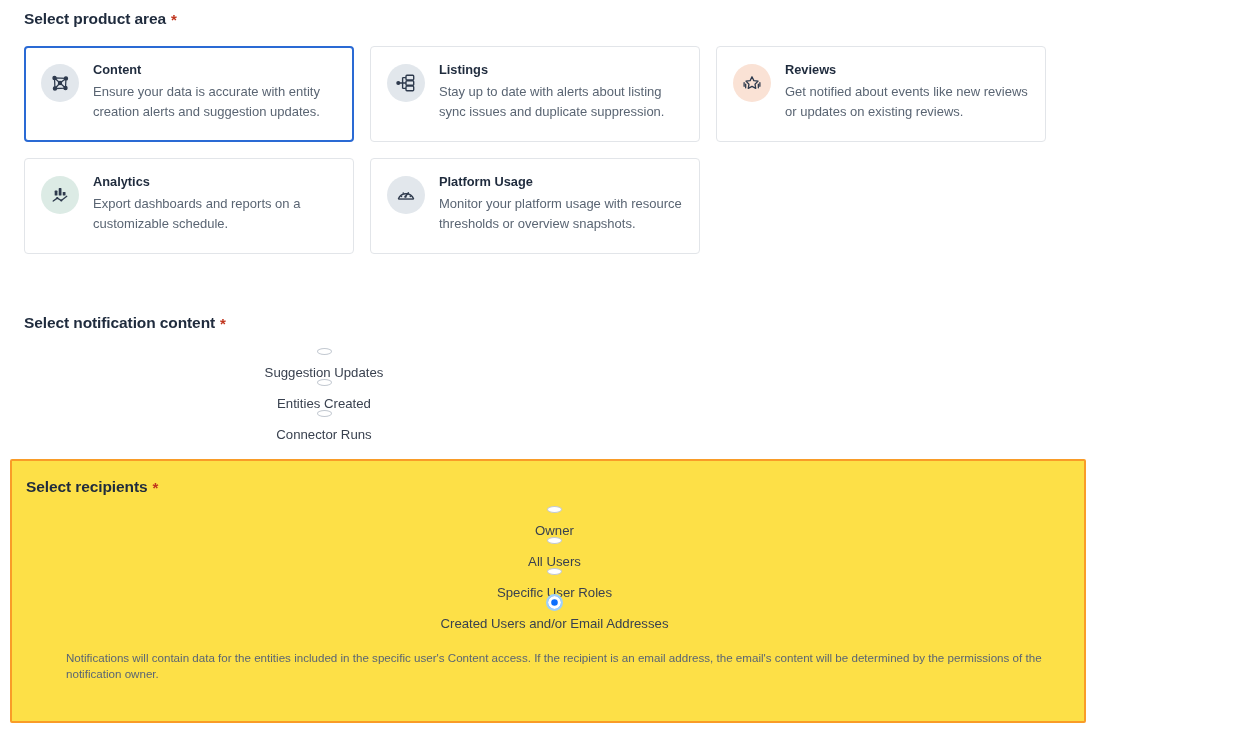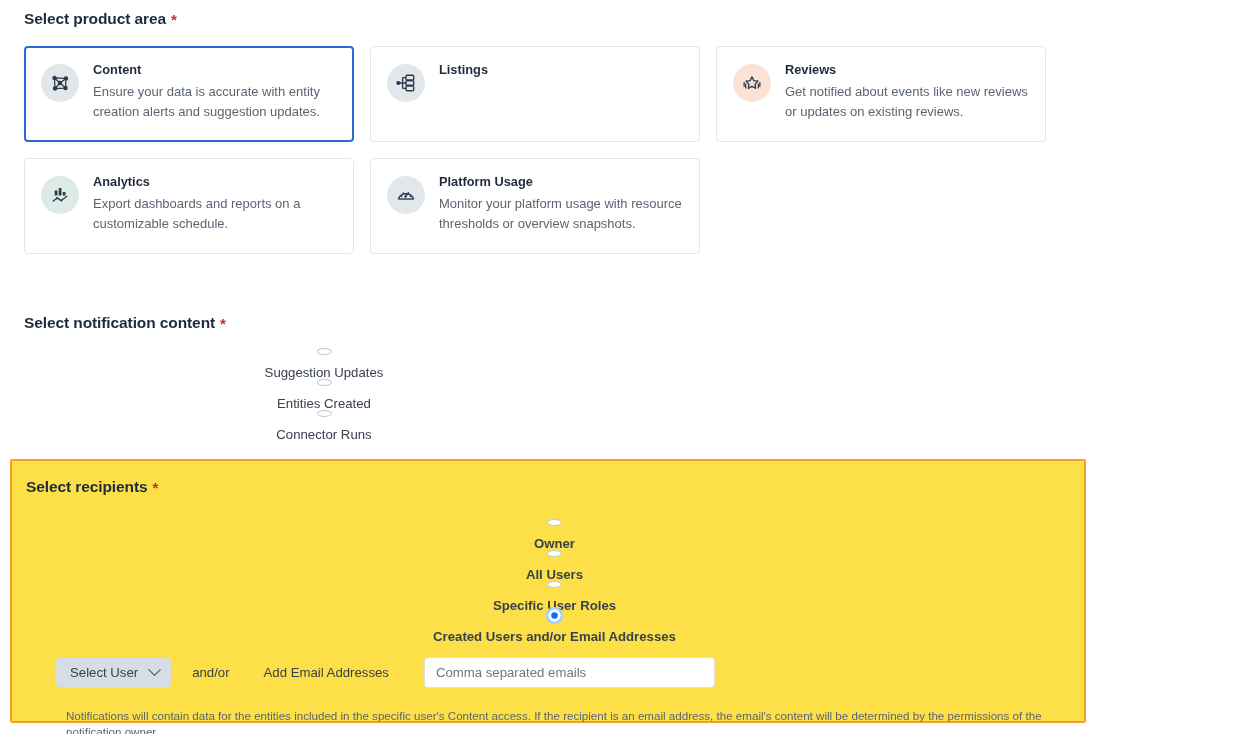--- a/index.html
+++ b/index.html
@@ -165,21 +165,21 @@
     left: 10px;
     top: 459px;
     width: 1076px;
     height: 264px;
     border: 2px solid #f99c28;
     border-radius: 2px;
     background: #fde047;
     padding: 17px 1px 0 14px;
   }
   #recipients-section .section-title { margin-left: 0; }
-  #recipients-section .radio-list { margin-top: 23px; font-weight: bold; }
+  #recipients-section .radio-list { margin-top: 10px; }
 
   .recipient-controls {
     display: flex;
     align-items: center;
     gap: 0;
     margin-top: 14px;
     margin-left: 30px;
   }
   .select-user-btn {
     background: #d7dde4;
@@ -271,20 +271,21 @@
           <svg width="22" height="22" viewBox="0 0 24 24" fill="none" stroke="#2e3a4d" stroke-width="1.5">
             <circle cx="3.6" cy="12" r="1.5" fill="#2e3a4d"></circle>
             <rect x="12" y="3.6" width="8.4" height="5" rx="1"></rect>
             <rect x="12" y="9.5" width="8.4" height="5" rx="1"></rect>
             <rect x="12" y="15.4" width="8.4" height="5" rx="1"></rect>
             <path d="M5.2 12 L8.3 12 M8.3 6.1 L8.3 17.9 M8.3 6.1 L12 6.1 M8.3 12 L12 12 M8.3 17.9 L12 17.9"></path>
           </svg>
         </div>
         <div class="card-text">
           <p class="card-title">Listings</p>
+          <p class="card-desc">Stay up to date with alerts about listing sync issues and duplicate suppression.</p>
         </div>
       </div>
 
       <div class="area-card">
         <div class="card-icon ic-peach">
           <svg width="22" height="22" viewBox="0 0 24 24" fill="none" stroke="#2e3a4d" stroke-width="1.4" stroke-linejoin="round">
             <path d="M12 5.2 L14 9.4 L18.6 10 L15.3 13.3 L16.1 17.9 L12 15.7 L7.9 17.9 L8.7 13.3 L5.4 10 L10 9.4 Z"></path>
             <path d="M3.4 11.5 L3.4 15.6 M5.1 13.2 L5.1 17.2 M20.6 11.5 L20.6 15.6 M18.9 13.2 L18.9 17.2" stroke-linecap="round"></path>
           </svg>
         </div>
@@ -371,26 +372,17 @@
       <label class="radio-row">
         <span class="radio"></span>
         <span class="radio-label">Specific User Roles</span>
       </label>
       <label class="radio-row">
         <span class="radio checked"></span>
         <span class="radio-label">Created Users and/or Email Addresses</span>
       </label>
     </div>
 
-    <div class="recipient-controls">
-      <button class="select-user-btn">
-        <span>Select User</span>
-        <span class="chev"></span>
-      </button>
-      <span class="andor-text">and/or</span>
-      <span class="add-email-label">Add Email Addresses</span>
-      <input class="email-input" type="text" placeholder="Comma separated emails" style="">
-    </div>
 
     <p class="footnote">Notifications will contain data for the entities included in the specific user's Content access. If the recipient is an email address, the email's content will be determined by the permissions of the notification owner.</p>
   </section>
 
 </div>
 
 </body></html>

